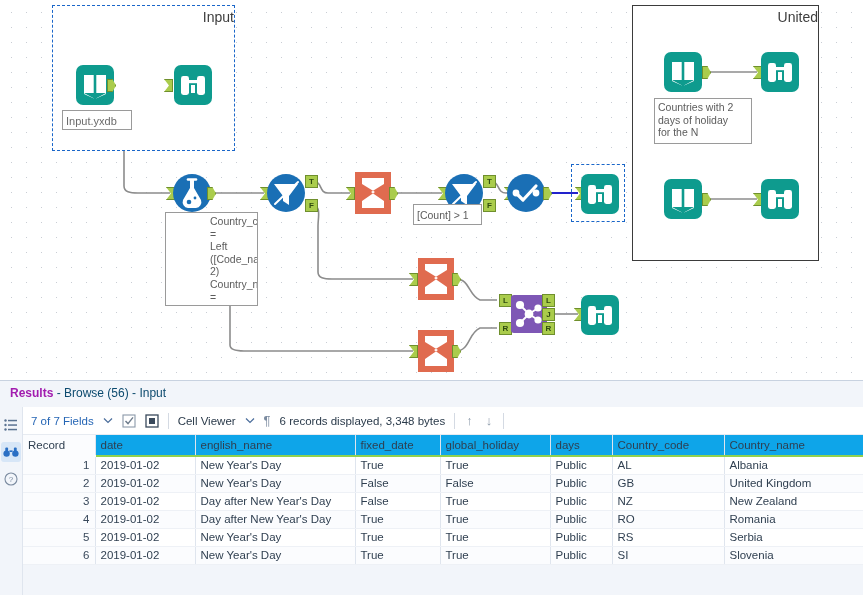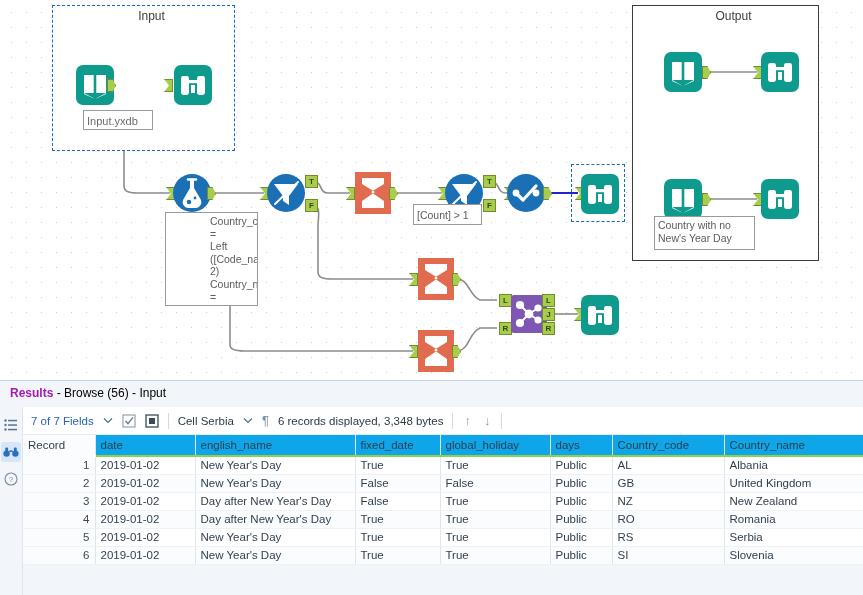--- a/index.html
+++ b/index.html
@@ -20,22 +20,22 @@
     background-position: 4px 5px;
     overflow: hidden;
   }
 
   
   .tool-container {
     position: absolute;
     background: #ffffff;
   }
   .tool-container .tc-title {
-    position: absolute; top: 3px; left: 8px; width: 100%;
-    text-align: center; font-size: 12px; color: #3d3d3d;
+    position: absolute; top: 3px; left: 0; width: 100%;
+    text-align: right; font-size: 14px; color: #3d3d3d;
   }
   .tc-input  { border: 1px dashed #1a66c9; }
   .tc-output { border: 1px solid #3b3b3b; }
 
   
   .node { position: absolute; }
   .node svg { display: block; }
 
   .sel-box {
     position: absolute;
@@ -75,21 +75,21 @@
     position: absolute; left: 0; top: 380px; width: 863px; height: 215px;
     background: #f2f5fa;
     border-top: 1px solid #c8d2e0;
   }
   #results-header {
     height: 26px; padding: 5px 0 0 10px;
     font-size: 12px; color: #3a4a5c;
     background: #f2f5fa;
   }
   #results-header .rh-bold { font-weight: bold; color: #a21caf; }
-  #results-header .rh-rest { color: #000000; margin-top: 9px; }
+  #results-header .rh-rest { color: #0c4a6e; margin-top: 9px; }
 
   #results-body { position: absolute; top: 26px; left: 0; right: 0; bottom: 0; }
 
   #rail {
     position: absolute; left: 0; top: 0; width: 22px; bottom: 0;
     background: #f2f5fa;
     display: flex; flex-direction: column; align-items: center;
     padding-top: 8px; gap: 7px;
   }
   .rail-btn {
@@ -201,24 +201,24 @@
       <svg width="40" height="50" viewBox="0 0 40 50">
         <rect x="1" y="5" width="38" height="40" rx="7" fill="#0e9b8e"></rect>
         <g fill="#ffffff">
           <rect x="8" y="16" width="8" height="19" rx="2.4"></rect>
           <rect x="24" y="16" width="8" height="19" rx="2.4"></rect>
           <rect x="16" y="20" width="8" height="3.2"></rect>
           <rect x="18" y="25" width="4" height="8"></rect>
         </g>
       </svg>
     </div>
-    <div class="note" style="left:62px;top:110px;width:70px;height:20px;line-height:16px;font-size:11px;color:#6b6b6b;margin-left:21px;">Input.yxdb</div>
+    <div class="note" style="left:62px;top:110px;width:70px;height:20px;line-height:16px;font-size:11px;color:#6b6b6b;">Input.yxdb</div>
 
     <div class="tool-container tc-output" style="left:632px;top:5px;width:187px;height:256px;">
-      <div class="tc-title">Output</div>
+      <div class="tc-title">United</div>
     </div>
 
     <svg width="863" height="380" style="position:absolute;left:0;top:0;pointer-events:none;">
       <g fill="none" stroke="#8c8c8c" stroke-width="1.6">
         <path d="M707 72 L757 72"></path>
         <path d="M707 199 L757 199"></path>
       </g>
     </svg>
     <div class="node" style="left:663px;top:47px;">
       <svg width="40" height="50" viewBox="0 0 40 50">
@@ -234,20 +234,23 @@
       <svg width="40" height="50" viewBox="0 0 40 50">
         <rect x="1" y="5" width="38" height="40" rx="7" fill="#0e9b8e"></rect>
         <g fill="#ffffff">
           <rect x="8" y="16" width="8" height="19" rx="2.4"></rect>
           <rect x="24" y="16" width="8" height="19" rx="2.4"></rect>
           <rect x="16" y="20" width="8" height="3.2"></rect>
           <rect x="18" y="25" width="4" height="8"></rect>
         </g>
       </svg>
     </div>
+    <div class="note" style="left:654px;top:98px;width:98px;height:46px;">Countries with 2
+days of holiday
+for the N</div>
 
     <div class="node" style="left:663px;top:174px;">
       <svg width="40" height="50" viewBox="0 0 40 50">
         <rect x="1" y="5" width="38" height="40" rx="7" fill="#0e9b8e"></rect>
         <path d="M20 15 L9 15 L9 34 L20 39 L31 34 L31 15 Z" fill="#ffffff"></path>
         <path d="M20 15 L20 39" stroke="#0e9b8e" stroke-width="2.6" fill="none"></path>
         <path d="M9 33 L20 39 L31 33" fill="#0e9b8e"></path>
       </svg>
     </div>
     <div class="anchor out" style="left:702px;top:193px;"></div>
@@ -256,22 +259,20 @@
       <svg width="40" height="50" viewBox="0 0 40 50">
         <rect x="1" y="5" width="38" height="40" rx="7" fill="#0e9b8e"></rect>
         <g fill="#ffffff">
           <rect x="8" y="16" width="8" height="19" rx="2.4"></rect>
           <rect x="24" y="16" width="8" height="19" rx="2.4"></rect>
           <rect x="16" y="20" width="8" height="3.2"></rect>
           <rect x="18" y="25" width="4" height="8"></rect>
         </g>
       </svg>
     </div>
-    <div class="note" style="left:654px;top:216px;width:101px;height:34px;">Country with no
-New's Year Day</div>
 
     <div class="anchor in" style="left:166px;top:187px;"></div>
     <div class="node" style="left:173px;top:171px;">
       <svg width="40" height="44" viewBox="0 0 40 44">
         <circle cx="19" cy="22" r="19" fill="#1a6fb5"></circle>
         <path d="M17 9 L17 17 L10 29 A6 6 0 0 0 15 37 L23 37 A6 6 0 0 0 28 29 L21 17 L21 9 Z" fill="#ffffff"></path>
         <path d="M15 8.5 L23 8.5" stroke="#ffffff" stroke-width="2.6" stroke-linecap="round"></path>
         <circle cx="16" cy="31" r="2.3" fill="#1a6fb5"></circle>
         <circle cx="22" cy="27" r="1.4" fill="#1a6fb5"></circle>
       </svg>
@@ -453,21 +454,21 @@
               <path d="M3.5 7 L6 9.6 L11 3.4" fill="none" stroke="#6e7c8c" stroke-width="1.4"></path>
             </svg>
           </span>
           <span class="tb-icon">
             <svg width="14" height="14" viewBox="0 0 14 14">
               <rect x="1" y="1" width="12" height="12" fill="none" stroke="#3a4a5c" stroke-width="1.3"></rect>
               <rect x="4" y="4" width="6" height="6" fill="#3a4a5c"></rect>
             </svg>
           </span>
           <span class="tb-sep"></span>
-          <span class="tb-txt">Cell Serbia</span>
+          <span class="tb-txt">Cell Viewer</span>
           <span class="tb-chev">
             <svg width="10" height="7" viewBox="0 0 10 7">
                 <path d="M1 1.5 L5 5.5 L9 1.5" fill="none" stroke="#4a6d9b" stroke-width="1.2"></path>
               </svg>
           </span>
           <span class="tb-txt" style="color:#7b8ba0;font-size:13px;">¶</span>
           <span class="tb-txt">6 records displayed, 3,348 bytes</span>
           <span class="tb-sep"></span>
           <span class="tb-arrow">↑</span>
           <span class="tb-arrow">↓</span>

